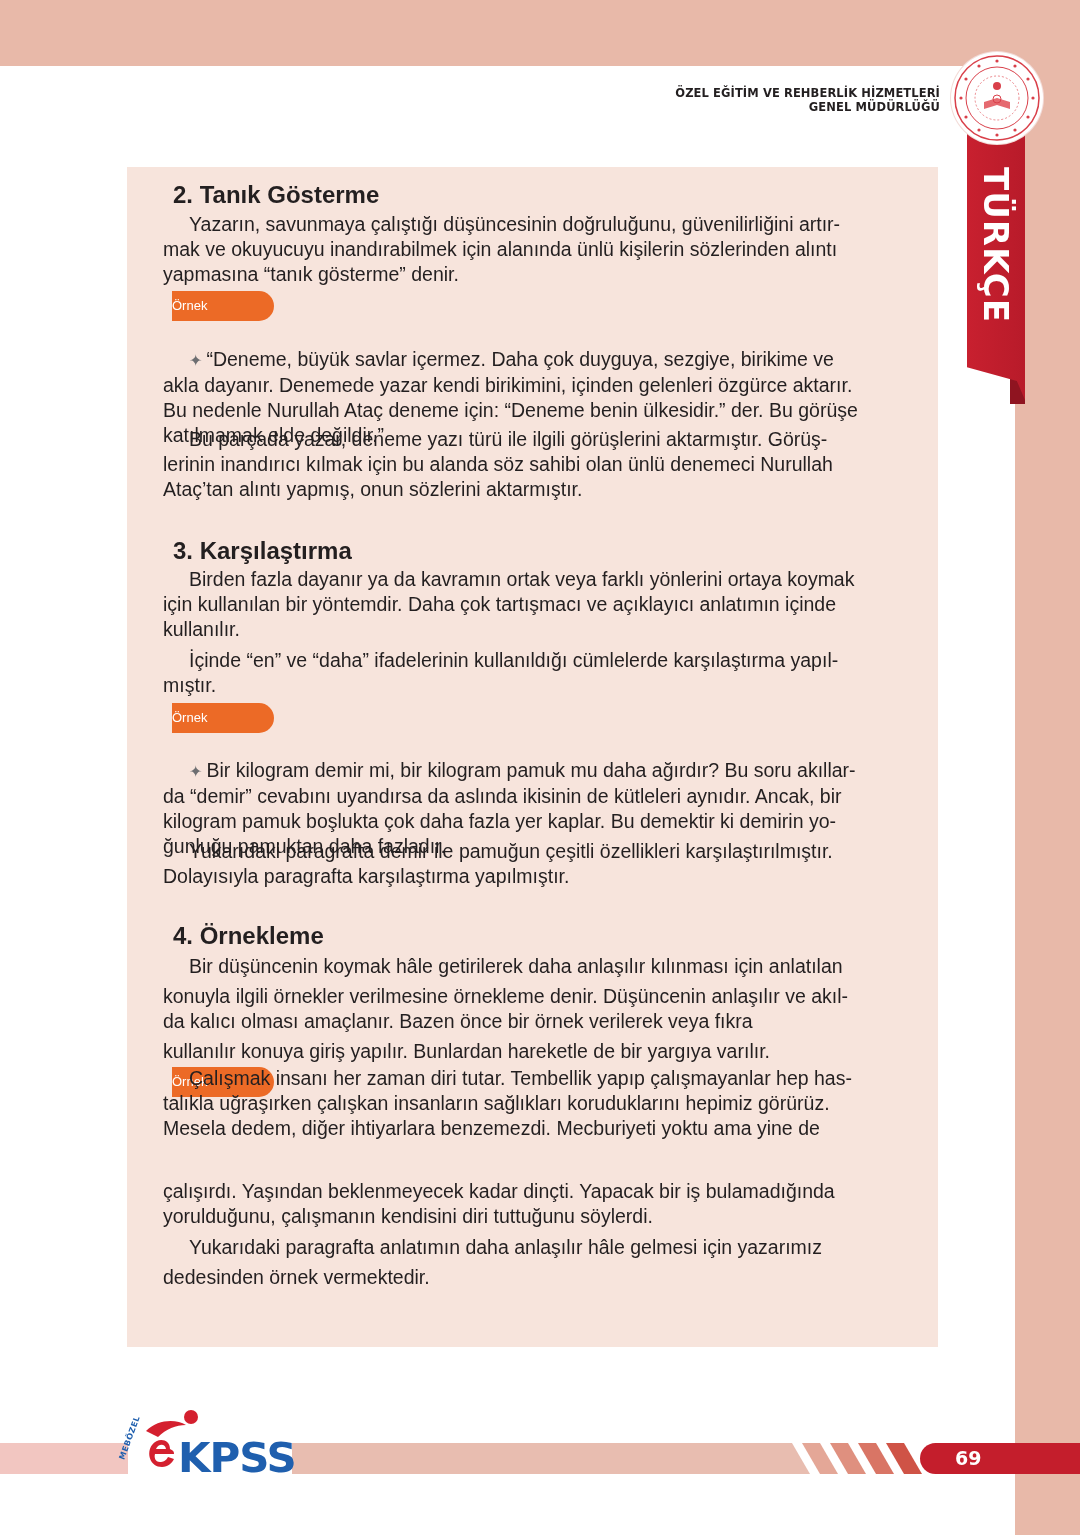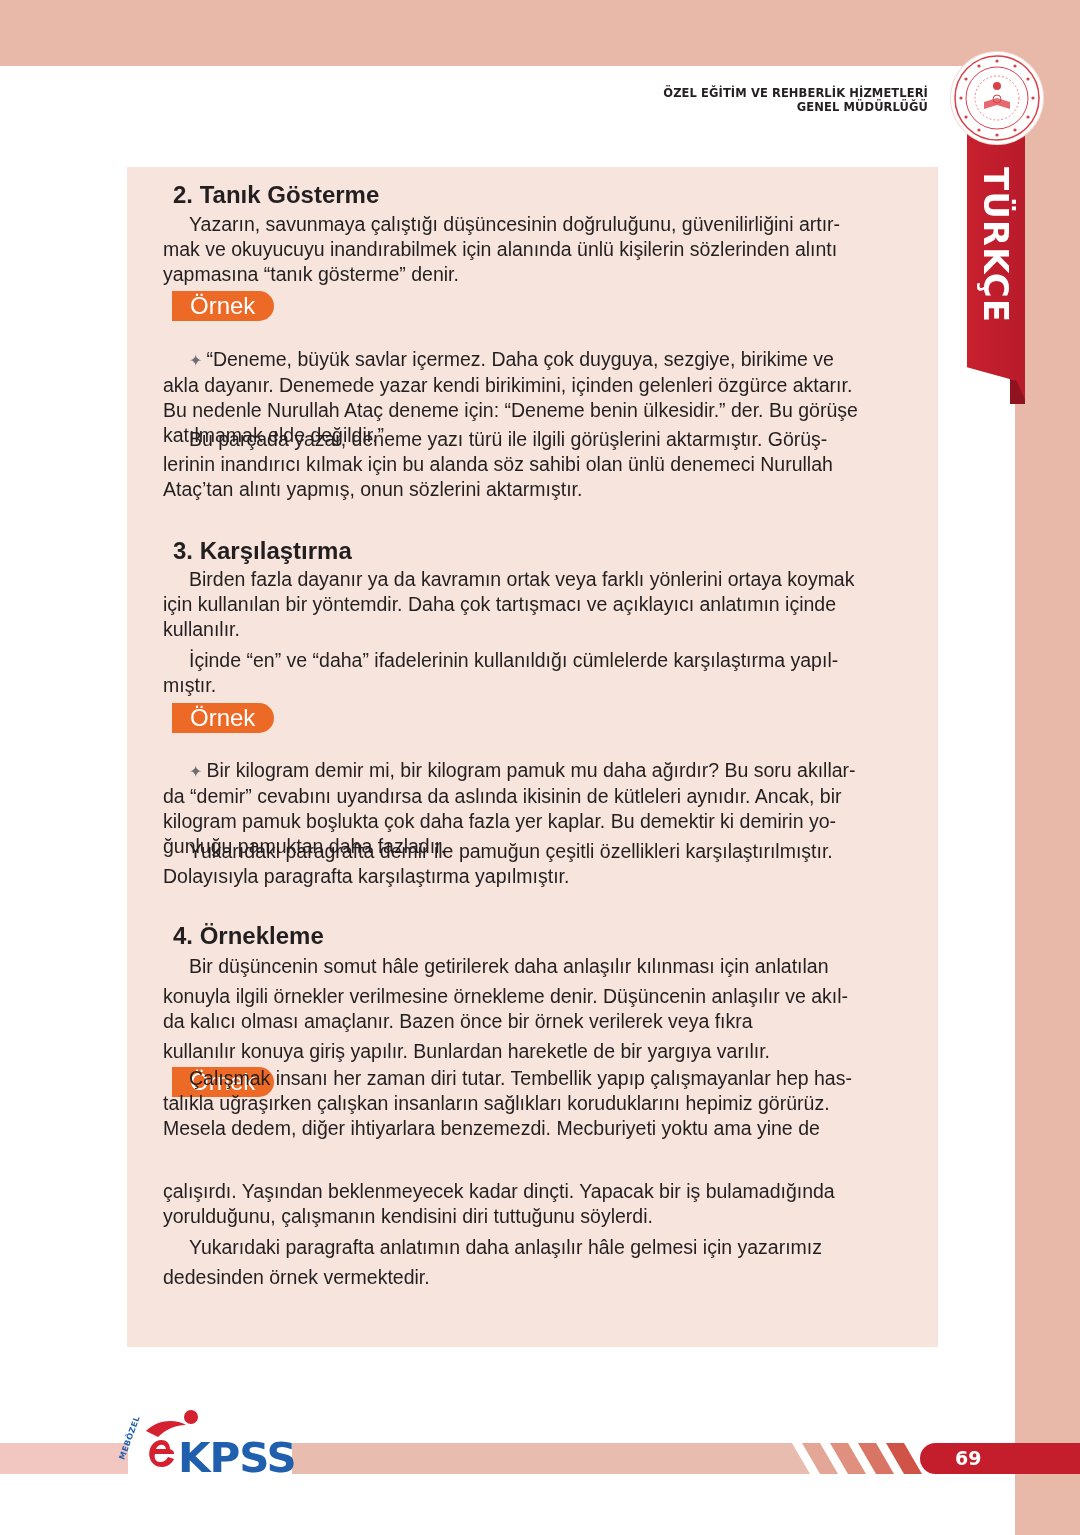--- a/index.html
+++ b/index.html
@@ -6,21 +6,21 @@
   body {
     width: 1080px; height: 1535px; position: relative; overflow: hidden;
     background: #ffffff;
     font-family: "Liberation Sans", "DejaVu Sans", sans-serif;
     color: #231f20;
   }
   .top-band { position: absolute; left: 0; top: 0; width: 1080px; height: 66px; background: #e8b9a9; }
   .right-band { position: absolute; left: 1015px; top: 0; width: 65px; height: 1535px; background: #e8b9a9; }
 
   .org-name {
-    position: absolute; right: 152px; top: 86px; text-align: right;
+    position: absolute; right: 140px; top: 86px; text-align: right;
     font-family: "DejaVu Sans", sans-serif; font-weight: bold; font-size: 11.5px;
     line-height: 14px; color: #231f20; letter-spacing: 0.1px;
   }
 
   .seal {
     position: absolute; left: 951px; top: 52px; width: 92px; height: 92px;
     border-radius: 50%; background: #ffffff; z-index: 3;
     box-shadow: 0 0 0 1px #f3dcd8;
   }
   .seal svg { width: 92px; height: 92px; }
@@ -51,21 +51,21 @@
 
   .h { position: absolute; left: 173px; font-weight: bold; font-size: 24px; line-height: 24px; color: #231f20; }
   .p {
     position: absolute; left: 147px; width: 770px; font-size: 19.5px; line-height: 25px; color: #231f20;
     white-space: pre-line;
     margin-left: 16px;
   }
   .badge {
     position: absolute; left: 172px; width: 102px; height: 30px;
     background: #ec6a26; border-radius: 0 15px 15px 0;
-    color: #ffffff; font-size: 24px; line-height: 30px; padding-left: 18px; box-sizing: border-box;
+    color: #ffffff; font-size: 13px; line-height: 30px; box-sizing: border-box;
   }
   .bullet { color: #6d6e71; font-size: 16px; margin-right: 4px; }
 
   .footer-band-left { position: absolute; left: 0; top: 1443px; width: 128px; height: 31px; background: #f2c6c1; }
   .footer-band-mid  { position: absolute; left: 292px; top: 1443px; width: 500px; height: 31px; background: #e8bdb0; }
   .footer-stripes { position: absolute; left: 786px; top: 1443px; width: 170px; height: 31px; }
   .footer-red {
     position: absolute; left: 920px; top: 1443px; width: 160px; height: 31px;
     background: #c41e2c; border-radius: 18px 0 0 18px;
   }
@@ -155,21 +155,21 @@
 <div class="p" style="top:733px">
   <span style="padding-left:26px" class="bullet">✦</span><span>Bir kilogram demir mi, bir kilogram pamuk mu daha ağırdır? Bu soru akıllar-
 da “demir” cevabını uyandırsa da aslında ikisinin de kütleleri aynıdır. Ancak, bir
 kilogram pamuk boşlukta çok daha fazla yer kaplar. Bu demektir ki demirin yo-
 ğunluğu pamuktan daha fazladır.</span>
 </div>
 <div class="p" style="top:839px; text-indent:26px">Yukarıdaki paragrafta demir ile pamuğun çeşitli özellikleri karşılaştırılmıştır.
 Dolayısıyla paragrafta karşılaştırma yapılmıştır.</div>
 
 <div class="h" style="top:924px">4. Örnekleme</div>
-<div class="p" style="top:954px; text-indent:26px">Bir düşüncenin somut hâle getirilerek daha anlaşılır kılınması için anlatılan</div>
+<div class="p" style="top:954px; text-indent:26px">Bir düşüncenin koymak hâle getirilerek daha anlaşılır kılınması için anlatılan</div>
 <div class="p" style="top:984px">konuyla ilgili örnekler verilmesine örnekleme denir.  Düşüncenin anlaşılır ve akıl-
 da kalıcı olması amaçlanır. Bazen önce bir örnek verilerek veya fıkra</div>
 <div class="p" style="top:1039px">kullanılır konuya giriş yapılır. Bunlardan hareketle de bir yargıya varılır.</div>
 <div class="badge" style="top:1067px">Örnek</div>
 <div class="p" style="top:1066px; text-indent:26px">Çalışmak insanı her zaman diri tutar. Tembellik yapıp çalışmayanlar hep has-
 talıkla uğraşırken çalışkan insanların sağlıkları koruduklarını hepimiz görürüz.
 Mesela dedem, diğer ihtiyarlara benzemezdi. Mecburiyeti yoktu ama yine de</div>
 <div class="p" style="top:1179px">çalışırdı. Yaşından beklenmeyecek kadar dinçti. Yapacak bir iş bulamadığında
 yorulduğunu, çalışmanın kendisini diri tuttuğunu söylerdi.</div>
 <div class="p" style="top:1235px; text-indent:26px">Yukarıdaki paragrafta anlatımın daha anlaşılır hâle gelmesi için yazarımız</div>

